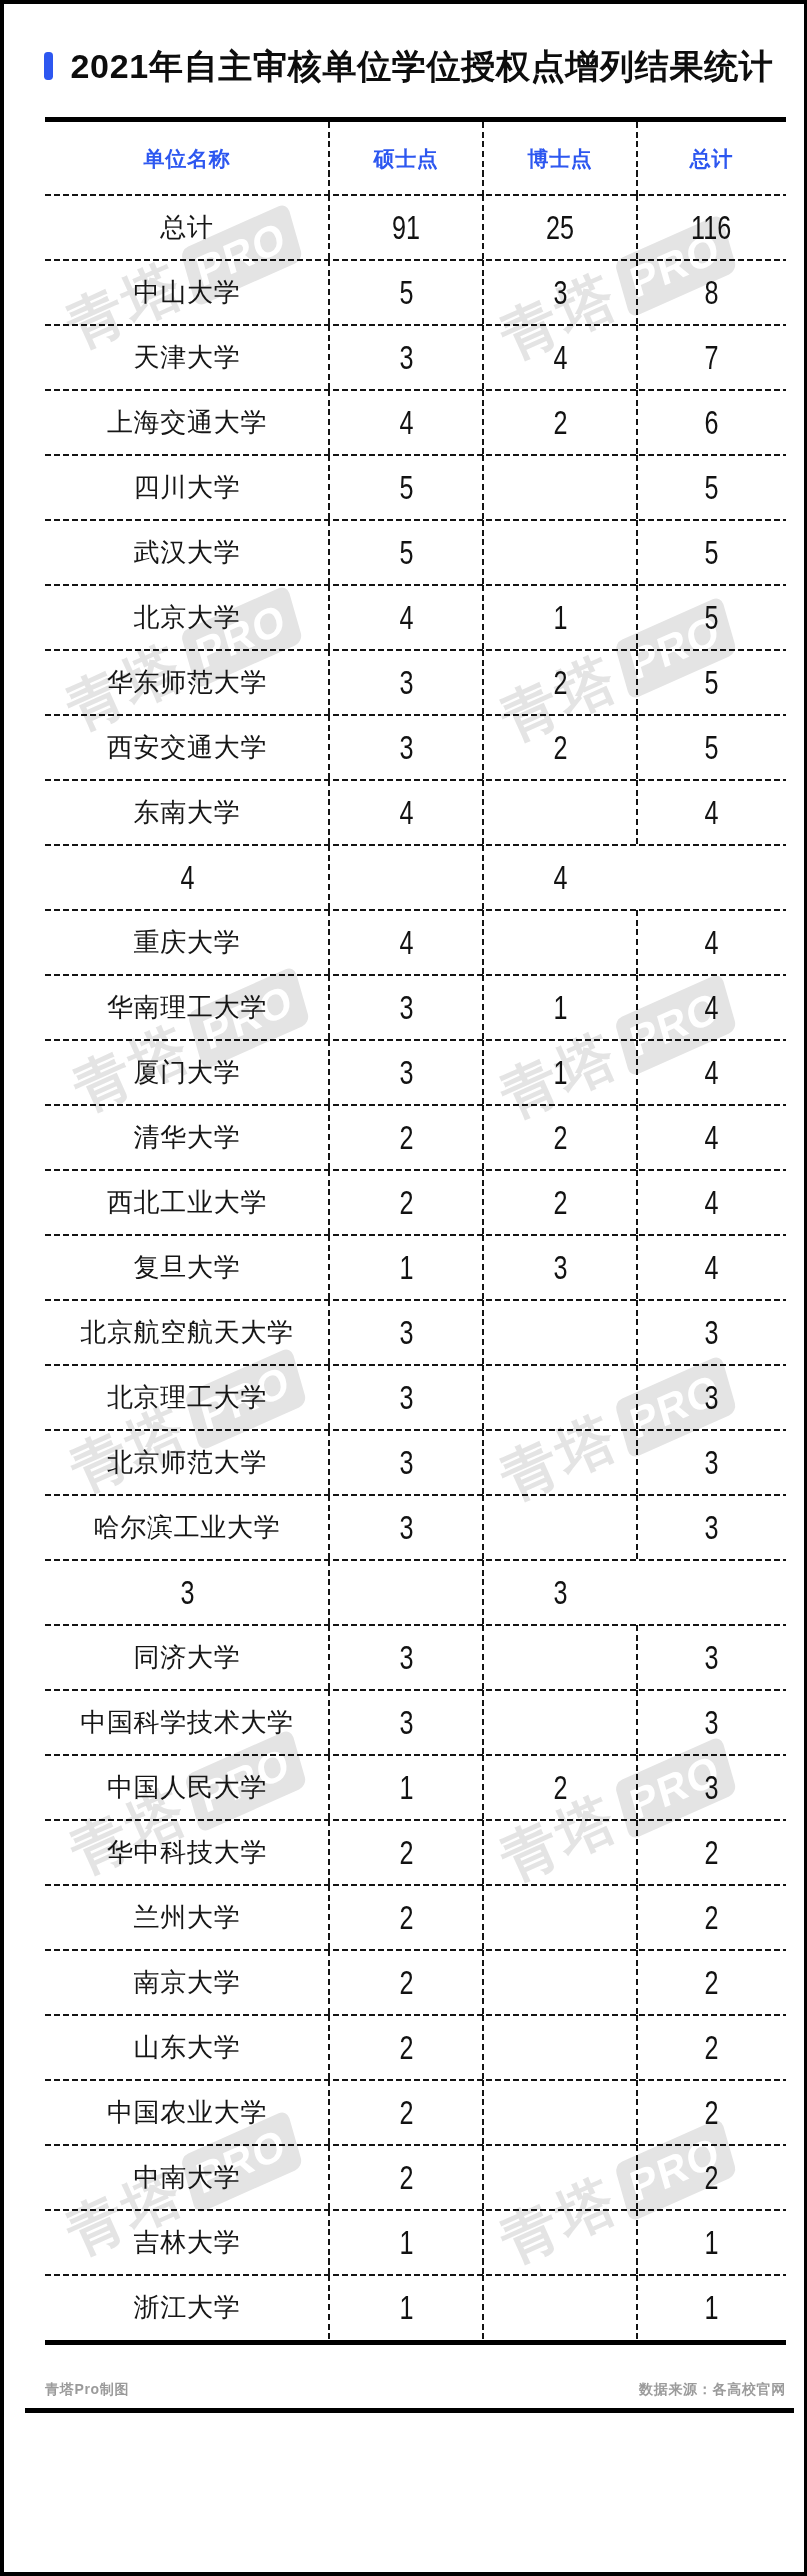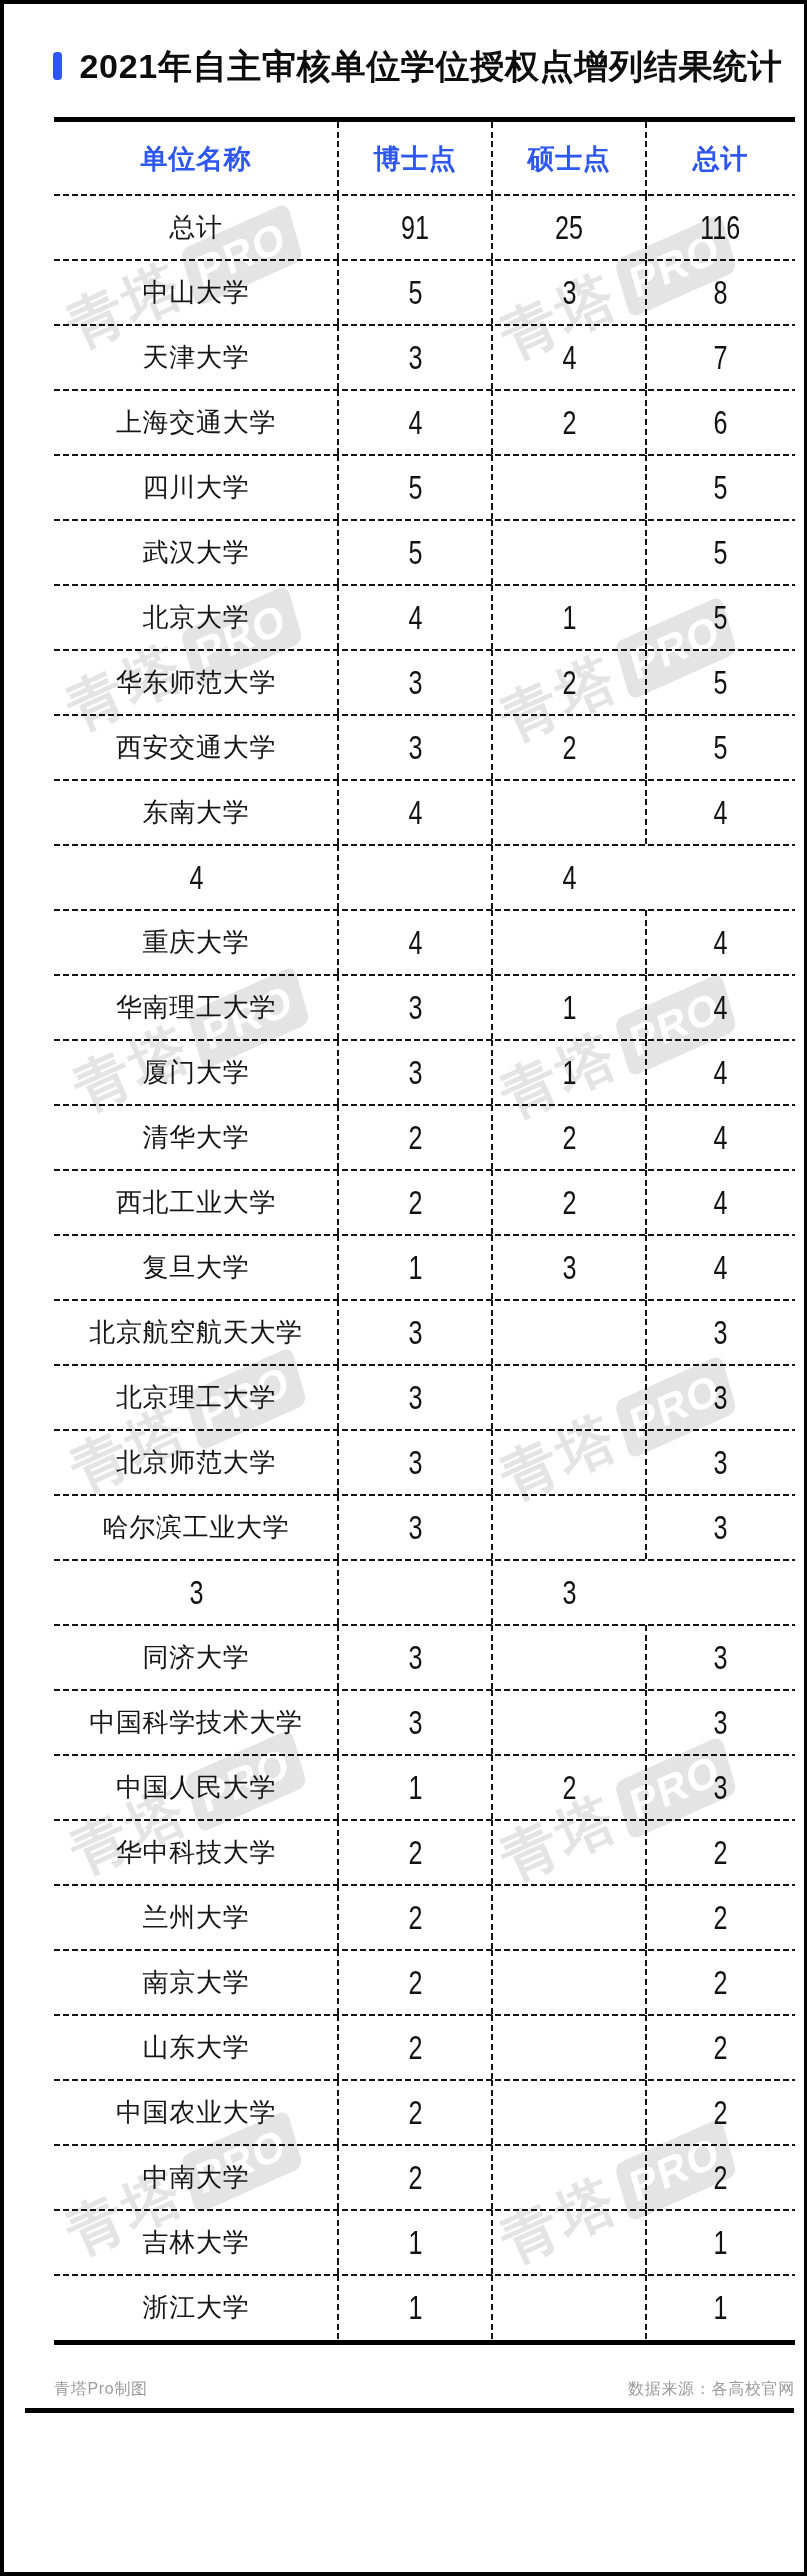--- a/index.html
+++ b/index.html
@@ -16,47 +16,47 @@
   .wm-layer { position:absolute; inset:0; z-index:0; overflow:hidden; }
   .wm { position:absolute; white-space:nowrap; transform:rotate(-24deg); }
   .wm-cn { font-size:57px; font-weight:800; color:#e4e4e4; letter-spacing:3px; }
   .wm-pro {
     display:inline-block; margin-left:7.5px; padding:4.5px 10.5px 6px;
     background:#e4e4e4; color:#ffffff; font-size:42px; font-weight:800;
     border-radius:9px; transform:skew(-8deg) translateY(-6px); letter-spacing:1.5px;
   }
 
   
-  .content { position:relative; z-index:1; padding:0 0 0 17px;margin-left:37px; }
+  .content { position:relative; z-index:1; padding:0 0 0 45px; }
 
   .title-row { display:flex; align-items:center; margin:49px 0 0 -0.7px; height:34px; }
   .accent-bar { width:8.2px; height:28px; border-radius:3.7px; background:#2d57f0; margin-right:18px; flex:0 0 auto; }
   .page-title { margin:0; font-size:34px; line-height:34px; font-weight:700; color:#0d0d0d; letter-spacing:0.7px; }
 
   
   .dtable { width:741px; margin-top:34px; border-top:5.2px solid #000; border-bottom:5.2px solid #000; }
   .trow { position:relative; display:grid; grid-template-columns:284px 154px 154px 149px; height:65px; }
   .trow.thead { height:73px; }
   .trow::after {
     content:""; position:absolute; left:0; right:0; bottom:-1.1px; height:2.2px; z-index:2;
     background:repeating-linear-gradient(90deg,#141414 0 6px,transparent 6px 9px);
   }
   .trow:last-child::after { display:none; }
   .cell { position:relative; display:flex; align-items:center; justify-content:center; }
   .cell + .cell::before {
     content:""; position:absolute; left:-0.7px; top:0; bottom:0; width:1.5px;
     background:repeating-linear-gradient(180deg,#141414 0 6px,transparent 6px 9.7px);
   }
-  .thead .cell { font-size:27px; font-weight:700; color:#2d57f0; letter-spacing:0.7px; }
+  .thead .cell { font-size:21px; font-weight:700; color:#2d57f0; letter-spacing:0.7px; }
   .name-cell { font-size:26px; color:#161616; letter-spacing:0.7px; }
   .num { display:inline-block; font-size:34px; transform:scaleX(0.74); transform-origin:center; color:#121212; }
 
   
   .footer-row { display:flex; justify-content:space-between; align-items:center; width:741px; margin-top:33px; }
-  .footer-row span { font-size:16px; line-height:22.4px; color:#9b9b9b; letter-spacing:0.7px; }
+  .footer-row span { font-size:14px; line-height:22.4px; color:#9b9b9b; letter-spacing:0.7px;font-weight:bold; }
   .footer-rule { position:absolute; left:25.4px; top:2408px; width:769px; height:4.5px; background:#000; z-index:1; }
 </style>
 </head>
 <body>
 
 <div class="canvas">
   <div class="wm-layer">
       <div class="wm" style="left: 60px; top: 243px;"><span class="wm-cn">青塔</span><span class="wm-pro">PRO</span></div>
       <div class="wm" style="left: 494px; top: 254px;"><span class="wm-cn">青塔</span><span class="wm-pro">PRO</span></div>
       <div class="wm" style="left: 60px; top: 625px;"><span class="wm-cn">青塔</span><span class="wm-pro">PRO</span></div>
@@ -73,22 +73,22 @@
 
   <div class="content">
     <div class="title-row">
       <span class="accent-bar"></span>
       <h1 class="page-title">2021年自主审核单位学位授权点增列结果统计</h1>
     </div>
 
     <div class="dtable">
       <div class="trow thead">
           <div class="cell">单位名称</div>
+          <div class="cell">硕士点</div>
           <div class="cell">博士点</div>
-          <div class="cell">硕士点</div>
           <div class="cell">总计</div>
         </div>
       <div style="display:contents"><div class="trow">
             <div class="cell name-cell">总计</div>
             <div class="cell">
               <span class="num">91</span>
             </div>
             <div class="cell">
               <span class="num">25</span>
             </div>

